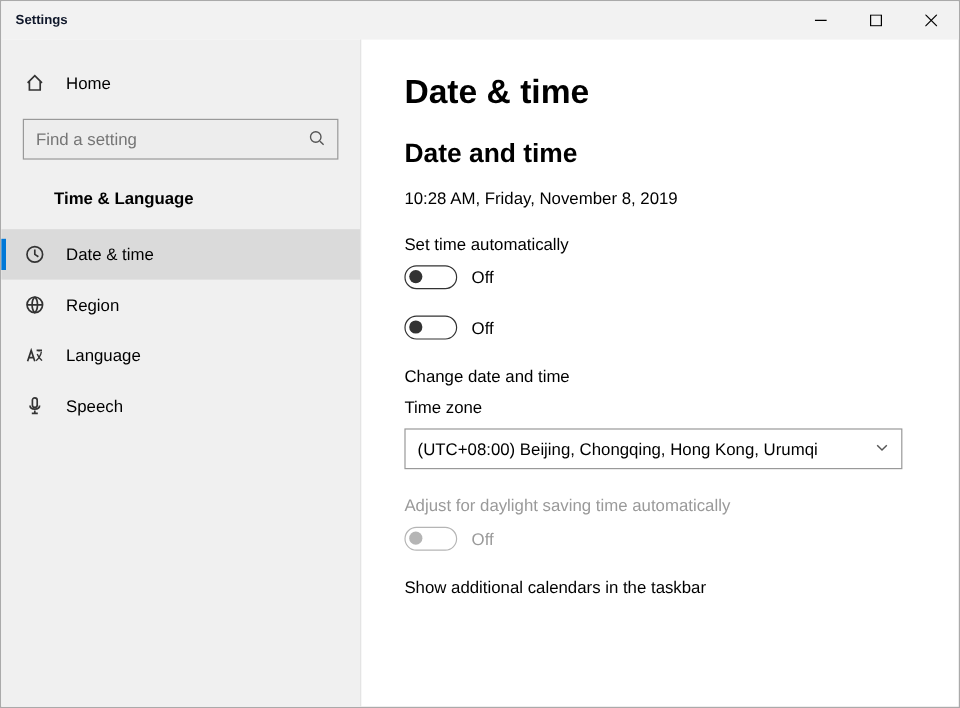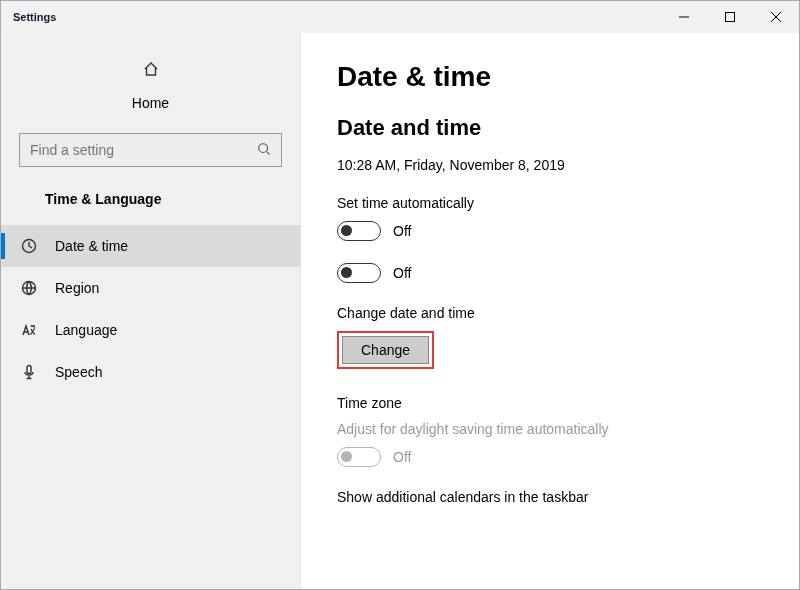--- a/index.html
+++ b/index.html
@@ -57,21 +57,20 @@
       background: #f0f0f0;
       padding-top: 18px;
       border-right: 1px solid #e4e4e4;
     }
     .home-row {
       display: flex;
       align-items: center;
       padding: 10px 20px;
       gap: 18px;
       font-size: 14px;
-      flex-direction: column;
     }
     .home-row .icon {
       width: 16px;
       display: flex;
       justify-content: center;
     }
     .search-box {
       margin: 12px 18px 18px 18px;
       height: 34px;
       border: 1px solid #999;
@@ -327,25 +326,30 @@
       <div class="toggle"></div>
       <span class="toggle-text">Off</span>
     </div>
 
     <div class="toggle-row">
       <div class="toggle"></div>
       <span class="toggle-text">Off</span>
     </div>
 
     <div class="setting-label">Change date and time</div>
-    <div class="change-btn-wrap">
-      <button class="change-btn">Change</button>
-    </div>
 
     <div class="setting-label">Time zone</div>
+    <div class="combo">
+      <span>(UTC+08:00) Beijing, Chongqing, Hong Kong, Urumqi</span>
+      <span class="chev">
+        <svg width="12" height="12" viewBox="0 0 12 12" style="stroke:#555;stroke-width:1.2;fill:none">
+            <path d="M2 4 L6 8 L10 4"></path>
+          </svg>
+      </span>
+    </div>
 
     <div class="setting-label disabled">Adjust for daylight saving time automatically</div>
     <div class="toggle-row">
       <div class="toggle disabled"></div>
       <span class="toggle-text disabled">Off</span>
     </div>
 
     <div class="setting-label" style="margin-bottom:4px">Show additional calendars in the taskbar</div>
   </div>
 </div>

